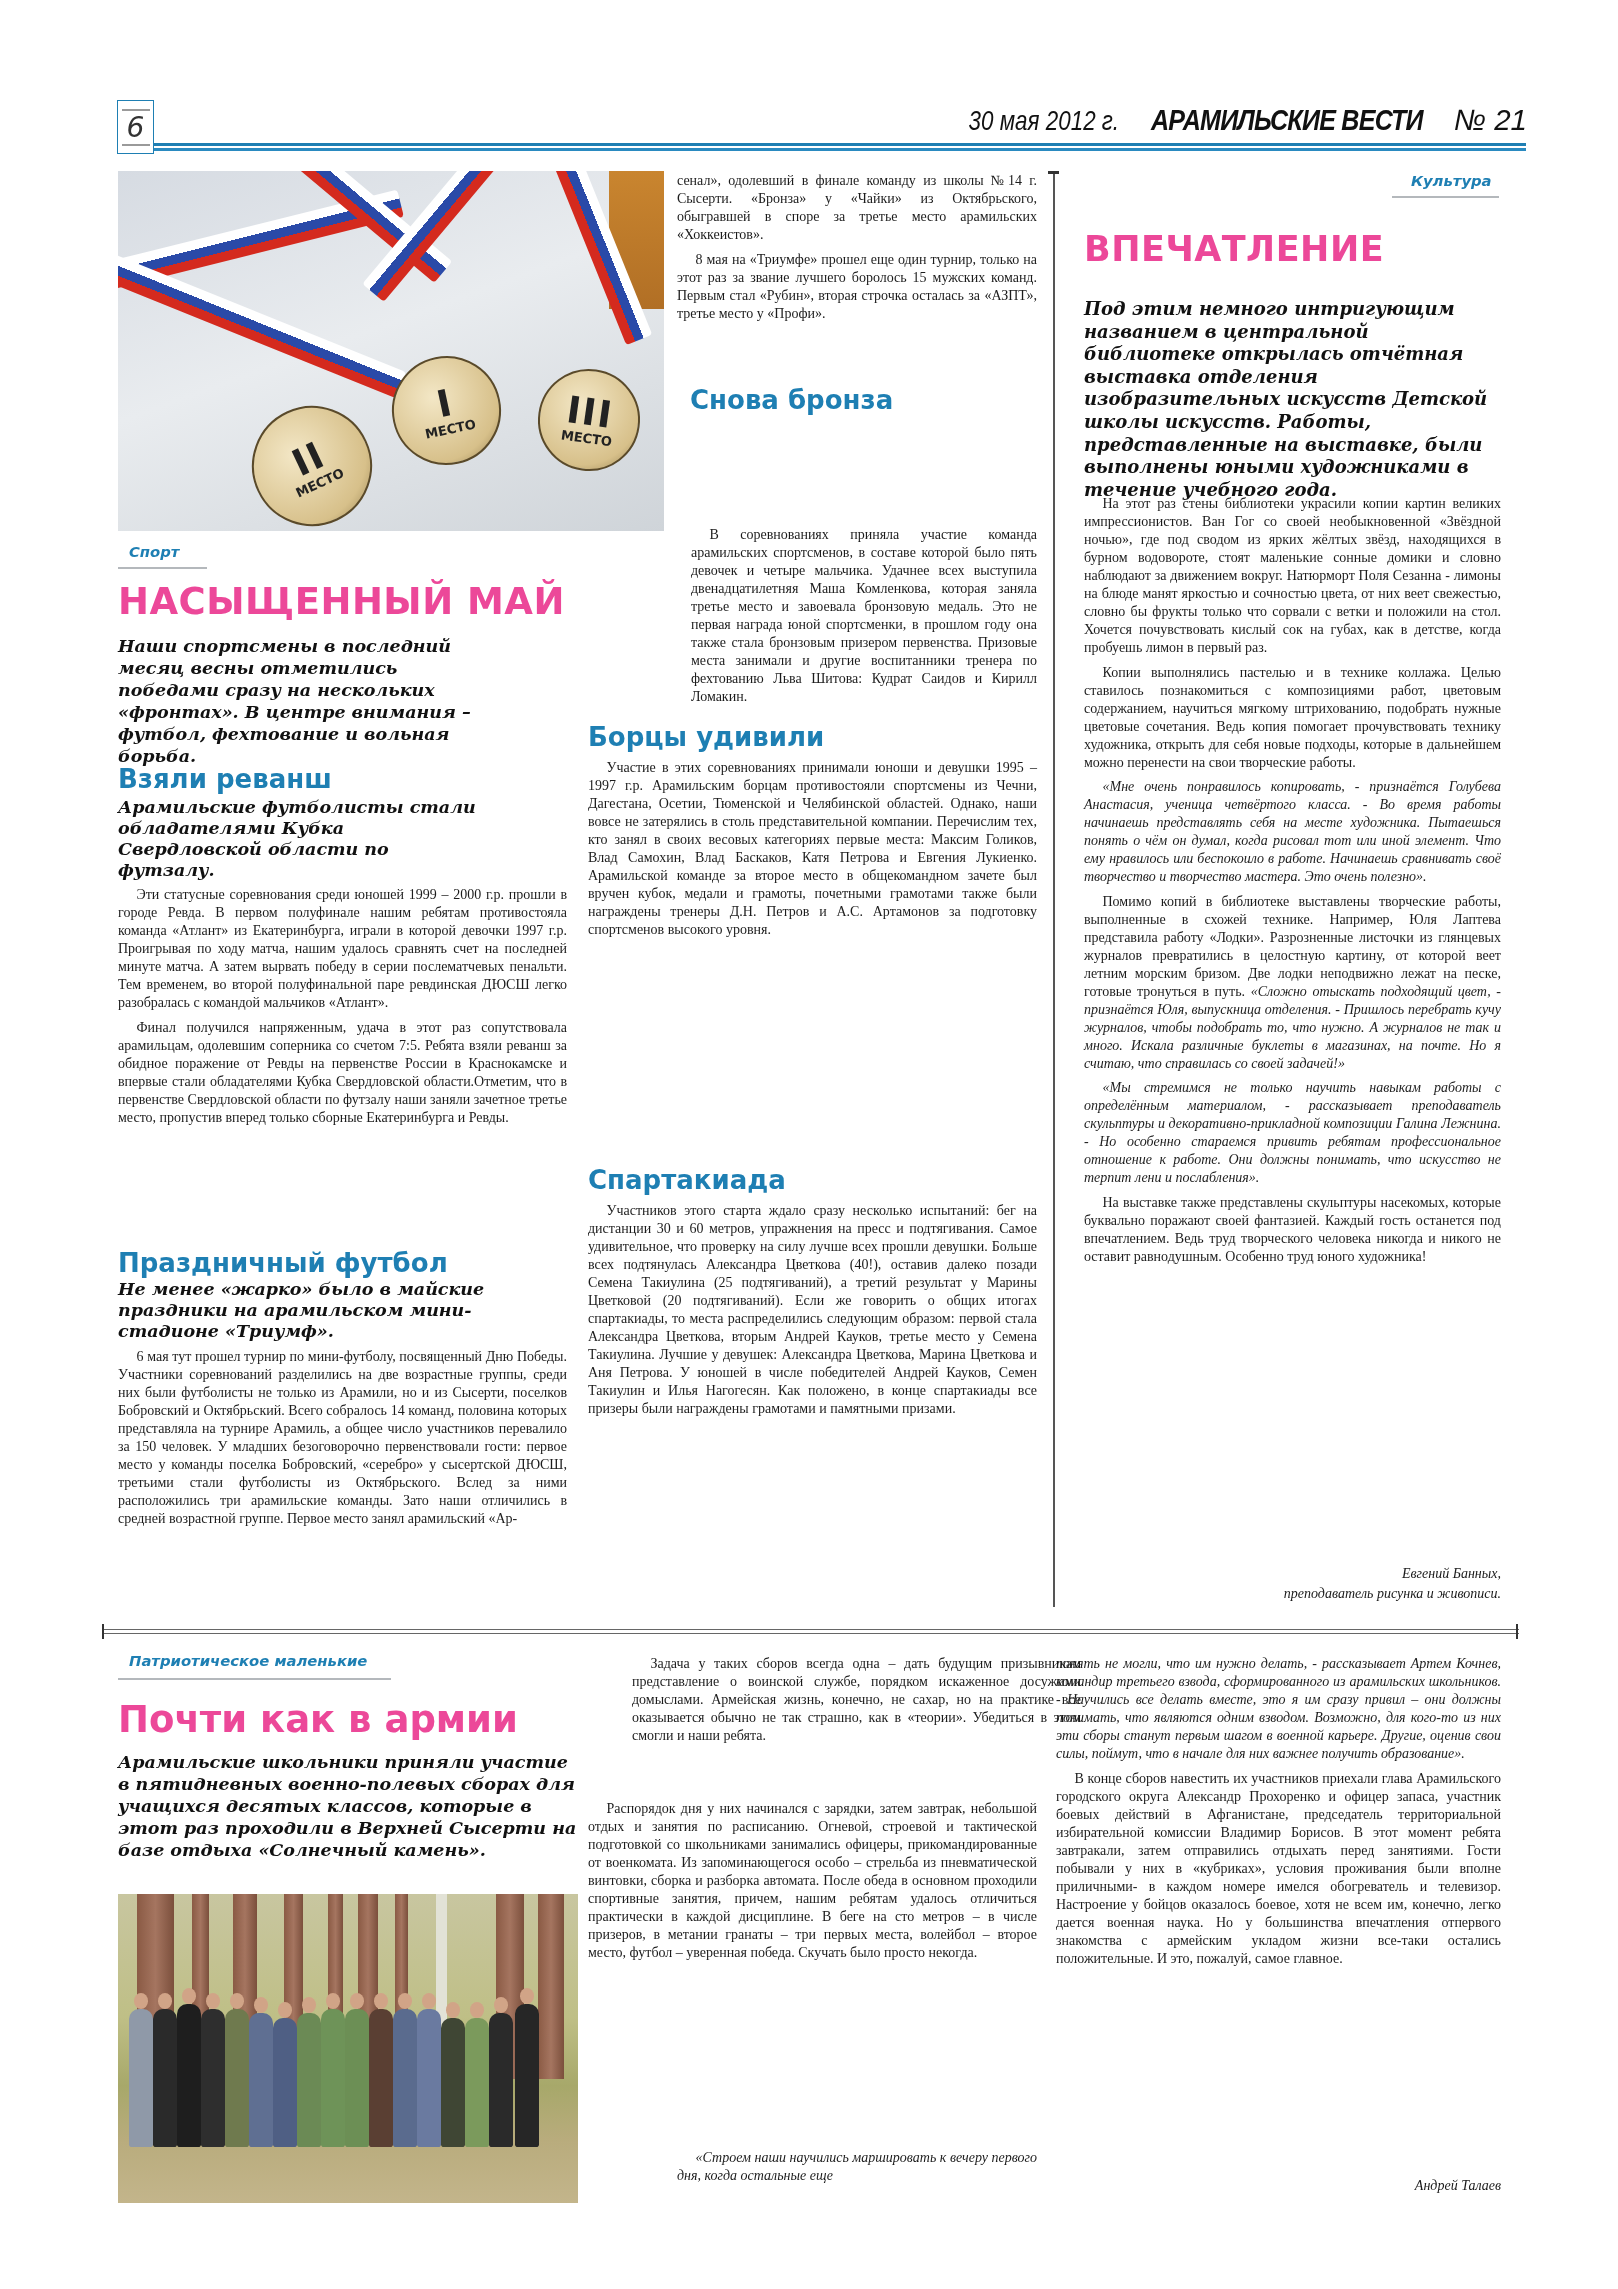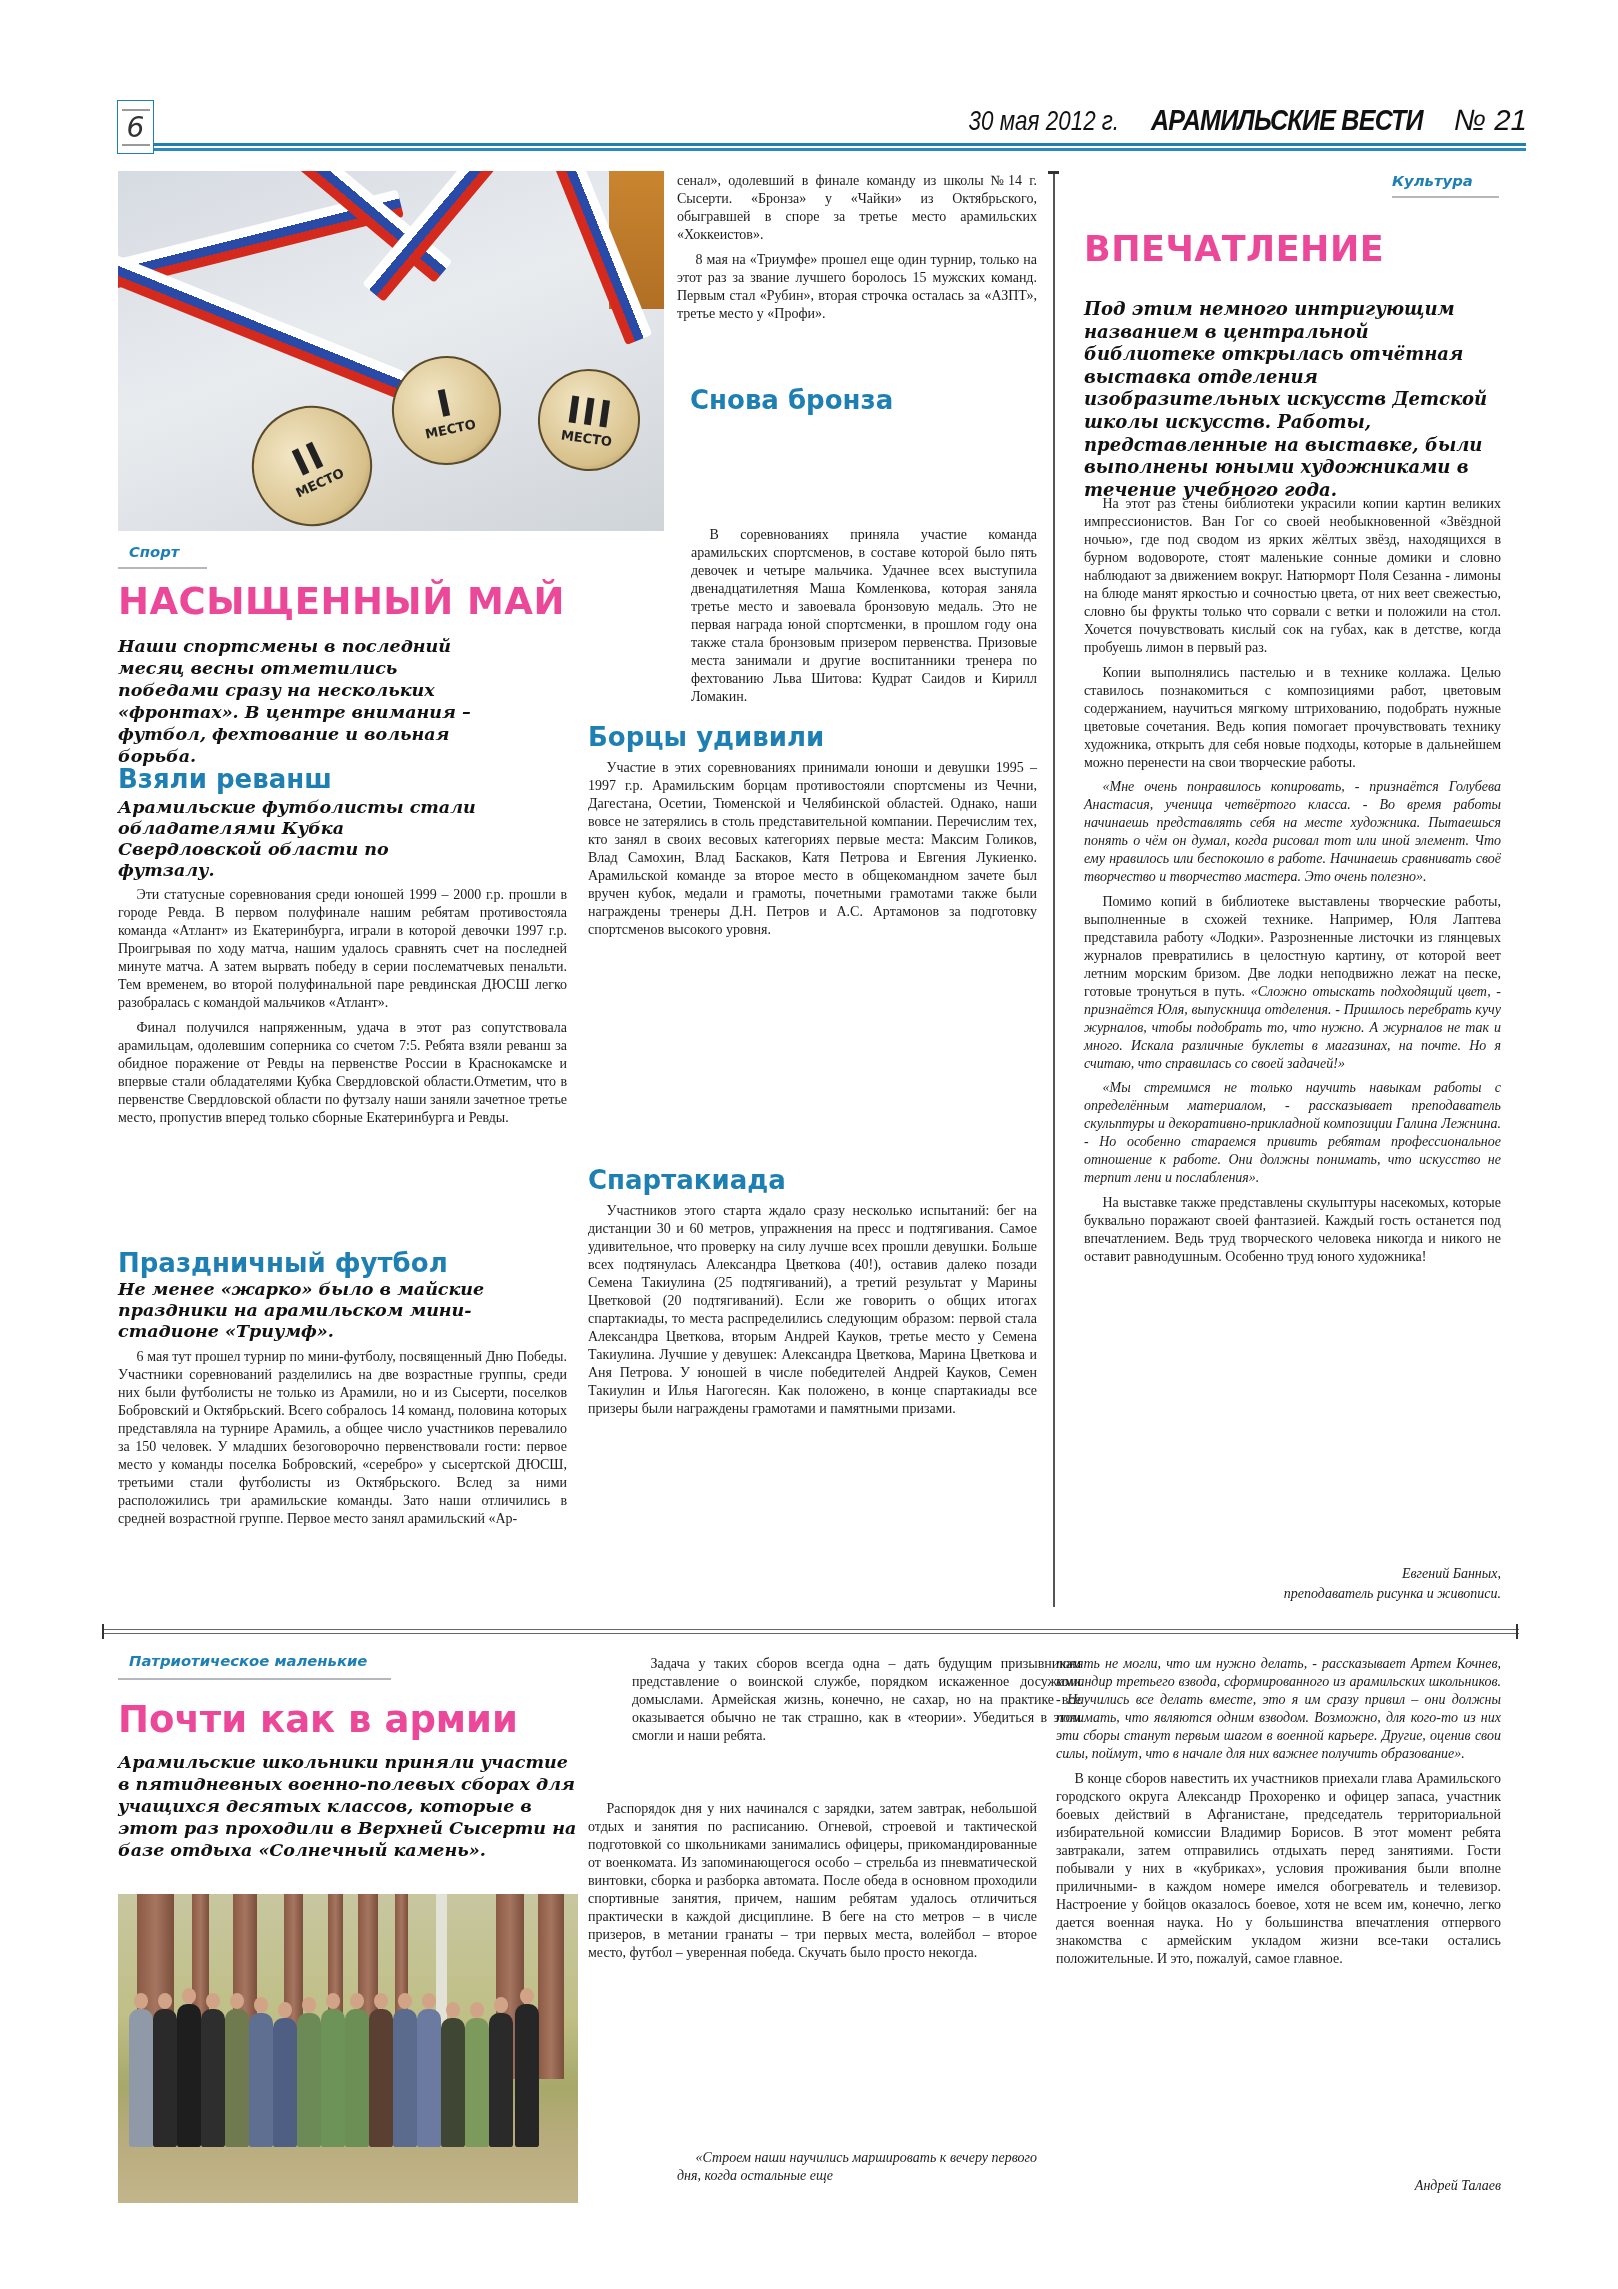--- a/index.html
+++ b/index.html
@@ -133,21 +133,21 @@
   <h2 class="sub-head">Спартакиада</h2>
   <div class="body-text" style="margin-top:5.5px;">
     <p>Участников этого старта ждало сразу несколько испытаний: бег на дистанции 30 и 60 метров, упражнения на пресс и подтягивания. Самое удивительное, что проверку на силу лучше всех прошли девушки. Больше всех подтянулась Александра Цветкова (40!), оставив далеко позади Семена Такиулина (25 подтягиваний), а третий результат у Марины Цветковой (20 подтягиваний). Если же говорить о общих итогах спартакиады, то места распределились следующим образом: первой стала Александра Цветкова, вторым Андрей Кауков, третье место у Семена Такиулина. Лучшие у девушек: Александра Цветкова, Марина Цветкова и Аня Петрова. У юношей в числе победителей Андрей Кауков, Семен Такиулин и Илья Нагогесян. Как положено, в конце спартакиады все призеры были награждены грамотами и памятными призами.</p>
   </div>
 </div>
 
 <div class="abs col-rule" style="left:1053px; top:172px; height:1435px;"></div>
 <div class="abs" style="left:1048px; top:171px; width:11px; height:2.8px; background:#333;"></div>
 
 <div class="abs" style="left:1392px; top:172px; width:107px;">
-  <div class="rubric" style="text-align:left; padding-right:7.4px;">Культура</div>
+  <div class="rubric" style="text-align:right; padding-right:7.4px;">Культура</div>
   <div class="rubric-line" style="margin-top:7.4px;"></div>
 </div>
 
 <h1 class="abs big-head" style="left:1084px; top:229px; font-size:35px; line-height:41px; letter-spacing:0.5px;">ВПЕЧАТЛЕНИЕ</h1>
 <div class="abs lead" style="left:1084px; top:298px; width:406px; font-size:18px; line-height:22.6px;">Под этим немного интригующим названием в центральной библиотеке открылась отчётная выставка отделения изобразительных искусств Детской школы искусств. Работы, представленные на выставке, были выполнены юными художниками в течение учебного года.</div>
 
 <div class="abs body-text" style="left:1084px; top:495px; width:417px;">
   <p>На этот раз стены библиотеки украсили копии картин великих импрессионистов. Ван Гог со своей необыкновенной «Звёздной ночью», где под сводом из ярких жёлтых звёзд, находящихся в бурном водовороте, стоят маленькие сонные домики и словно наблюдают за движением вокруг. Натюрморт Поля Сезанна - лимоны на блюде манят яркостью и сочностью цвета, от них веет свежестью, словно бы фрукты только что сорвали с ветки и положили на стол. Хочется почувствовать кислый сок на губах, как в детстве, когда пробуешь лимон в первый раз.</p>
   <p>Копии выполнялись пастелью и в технике коллажа. Целью ставилось познакомиться с композициями работ, цветовым содержанием, научиться мягкому штрихованию, подобрать нужные цветовые сочетания. Ведь копия помогает прочувствовать технику художника, открыть для себя новые подходы, которые в дальнейшем можно перенести на свои творческие работы.</p>
   <p class="q">«Мне очень понравилось копировать, - признаётся Голубева Анастасия, ученица четвёртого класса. - Во время работы начинаешь представлять себя на месте художника. Пытаешься понять о чём он думал, когда рисовал тот или иной элемент. Что ему нравилось или беспокоило в работе. Начинаешь сравнивать своё творчество и творчество мастера. Это очень полезно».</p>

